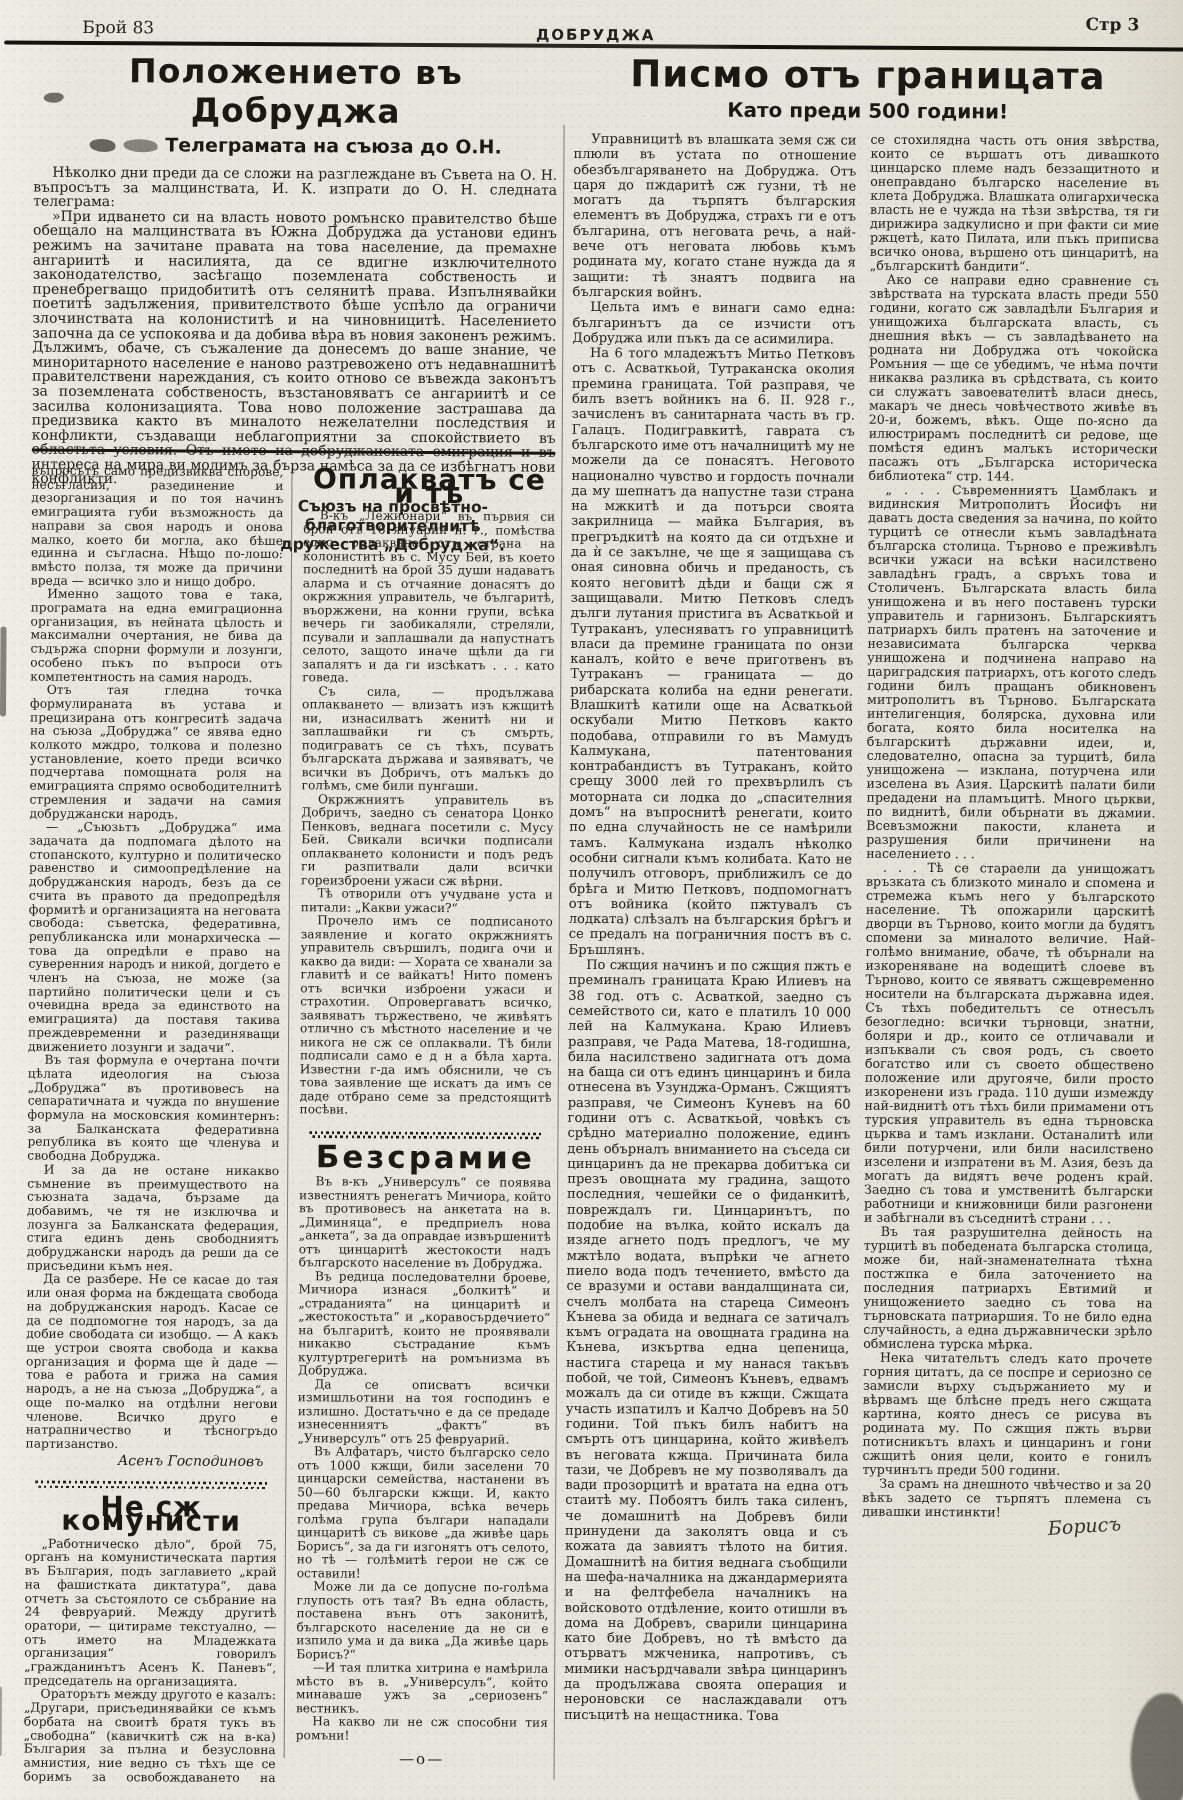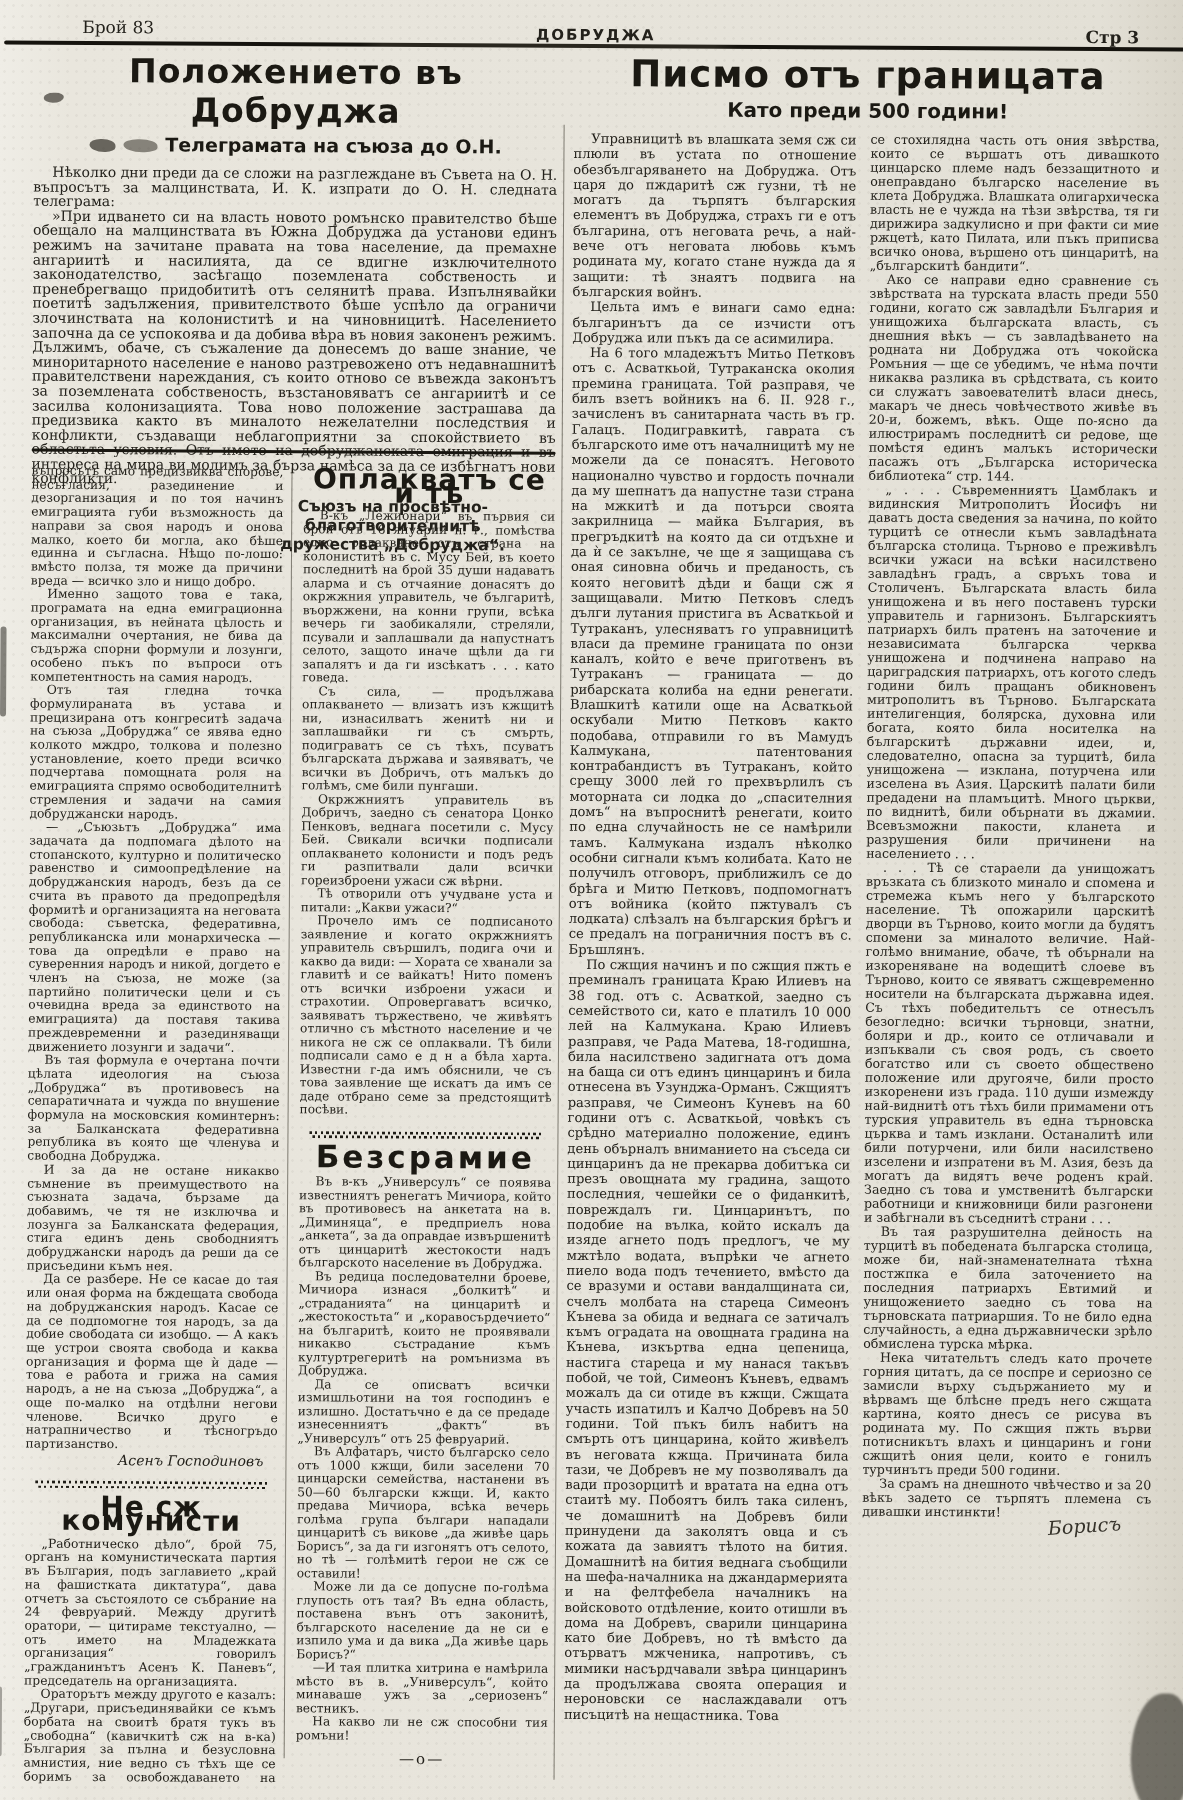--- a/index.html
+++ b/index.html
@@ -10,21 +10,21 @@
       linear-gradient(90deg, #efede6 0%, #e9e6dd 6%, #e7e4db 50%, #e3e0d6 93%, #d8d4c8 100%),
       #e7e4db;
     background-size: 9px 11px, 100% 100%, 100% 100%;
     font-family:"DejaVu Serif", serif;
     color:#23211b;
   }
   .skew{position:absolute;inset:0;transform:rotate(0.35deg);transform-origin:50% 40%;}
   
   .hdr-issue{position:absolute;top:20px;left:78px;font-weight:normal;font-size:17px;}
   .hdr-masthead{position:absolute;top:26px;left:0;width:100%;text-align:center;font-weight:bold;font-size:15px;letter-spacing:2px;font-family:"DejaVu Sans",sans-serif;}
-  .hdr-page{position:absolute;top:24px;right:48px;font-weight:bold;font-size:17px;margin-left:47px;}
+  .hdr-page{position:absolute;top:11px;right:48px;font-weight:bold;font-size:17px;margin-left:47px;}
   .hdr-rule{position:absolute;top:44px;left:0;width:100%;height:4px;background:linear-gradient(90deg,#15130e 0 30%, #2a271f 32% 60%, #15130e 62% 100%);border-radius:2px;}
   
   .p{margin:0;text-align:justify;text-indent:1.35em;}
   .p.noind{text-indent:0;}
   .col{text-align:justify;}
   h1,h2,h3{font-family:"DejaVu Sans",sans-serif;margin:0;text-align:center;font-weight:bold;color:#1b1913;}
   
   .left-half{position:absolute;left:30px;top:54px;width:524px;}
   .lt-title{font-size:33px;letter-spacing:1px;}
   .lt-sub{font-size:19px;margin-top:4px;margin-bottom:10px;position:relative;}

